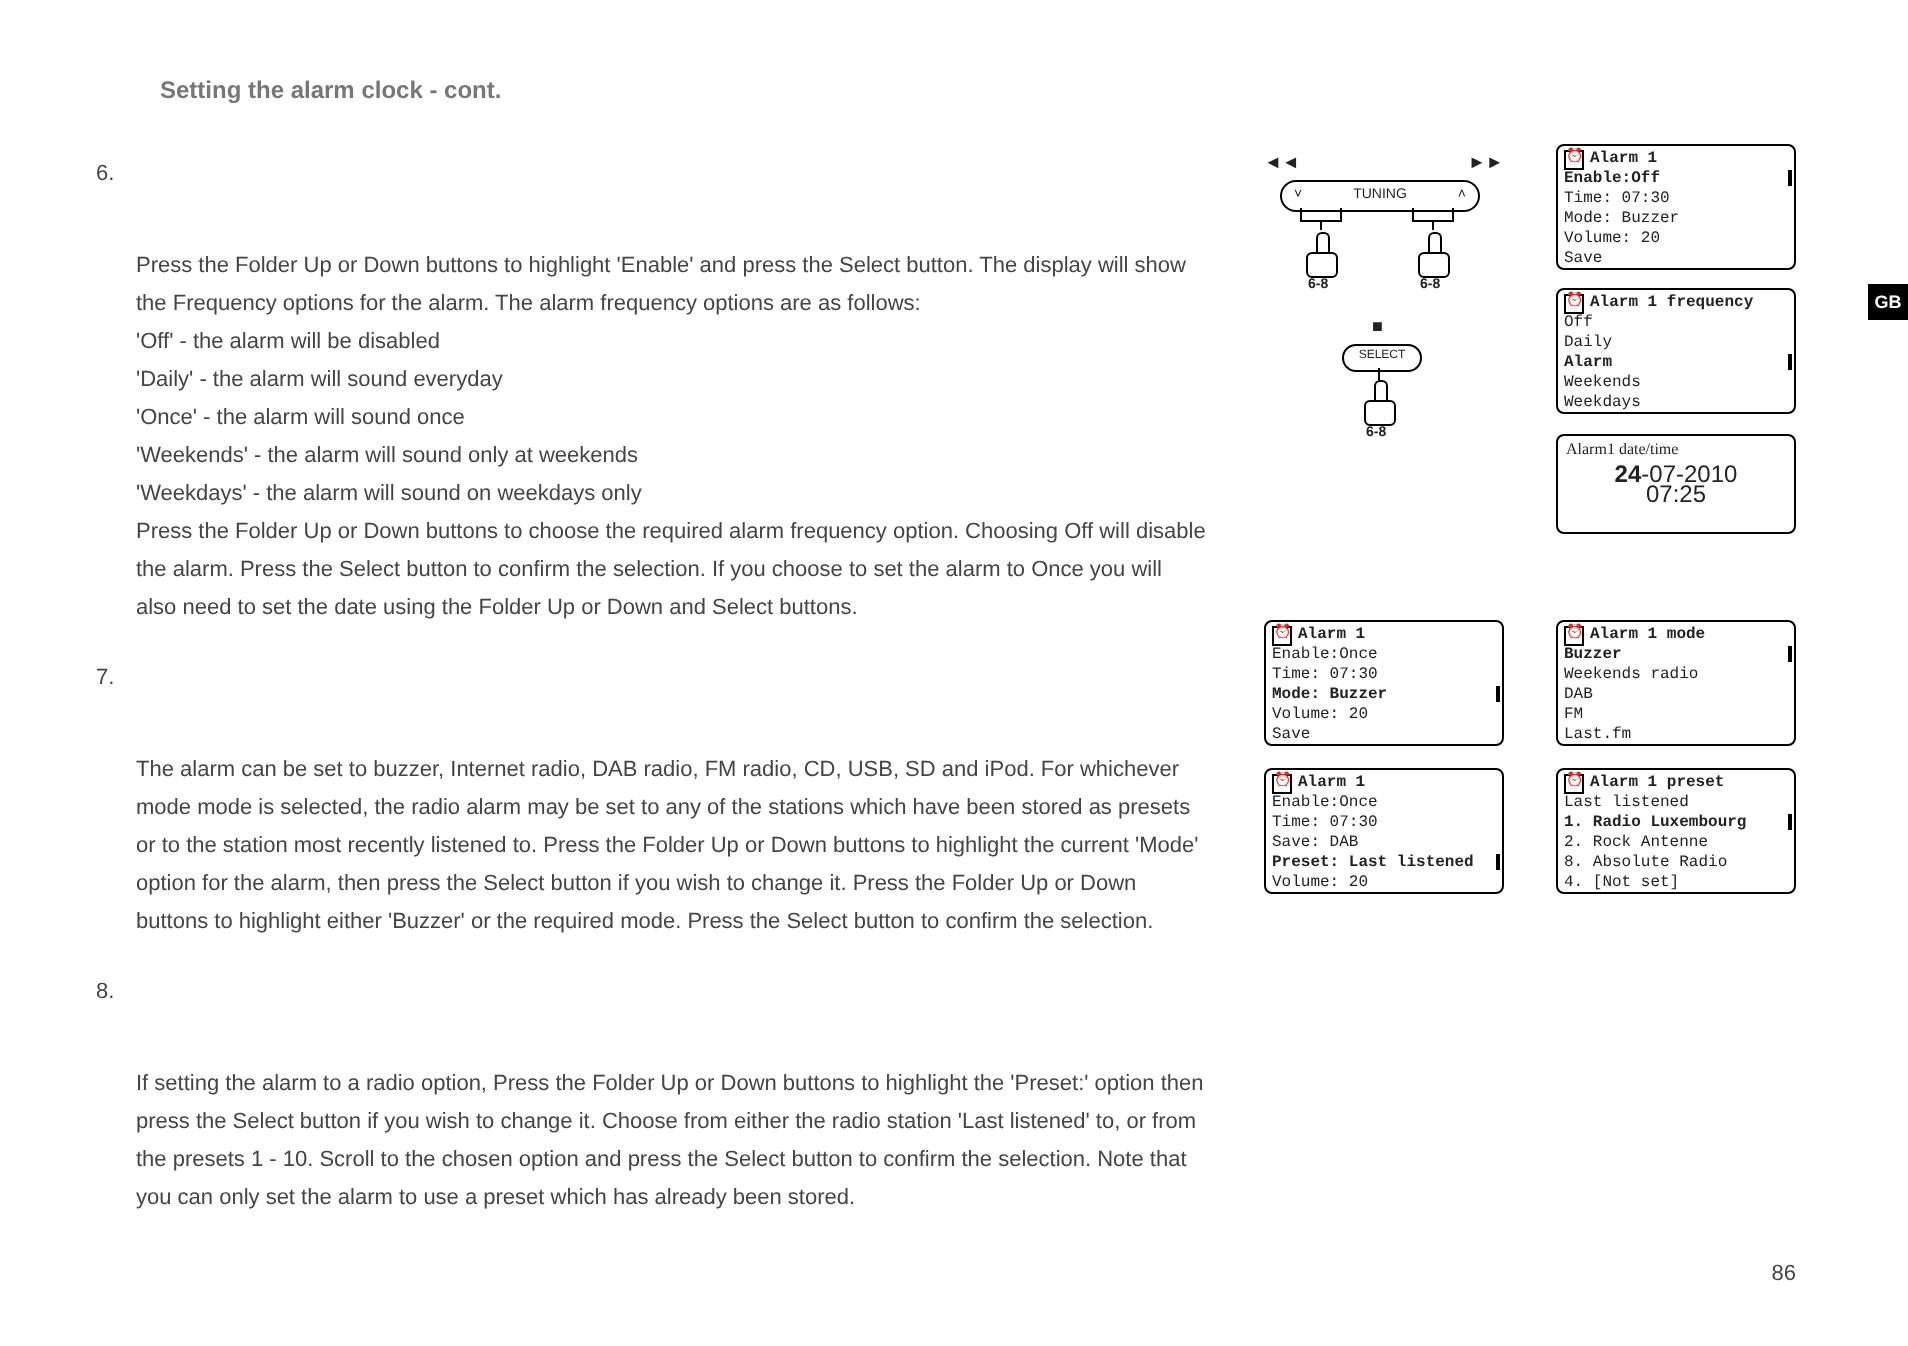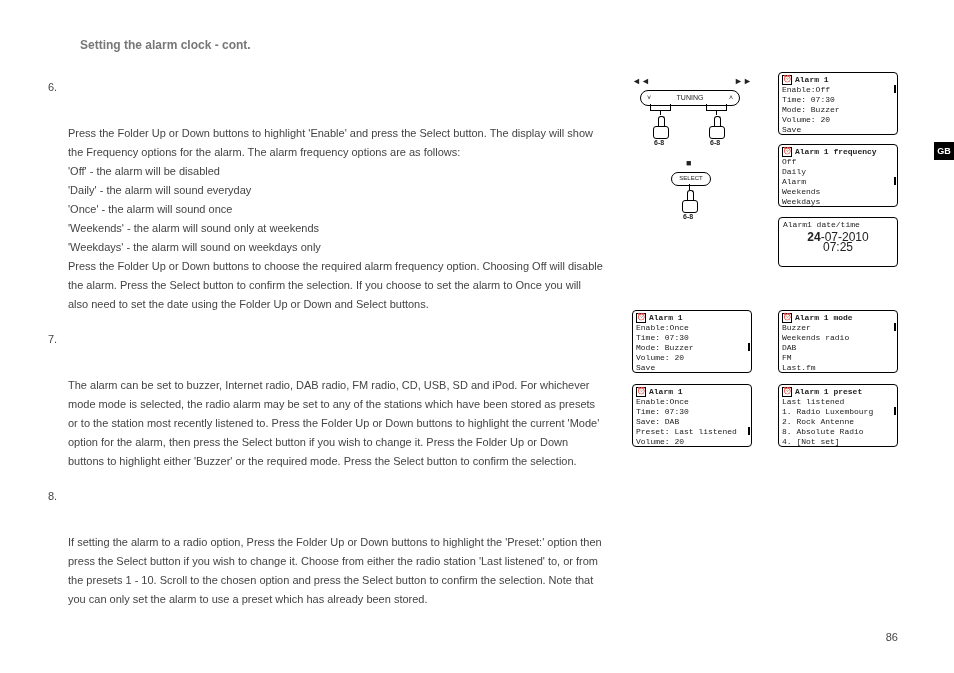--- a/index.html
+++ b/index.html
@@ -93,21 +93,21 @@
     white-space: nowrap;
   }
   .bell {
     display:inline-block;
     width:8px; height:8px;
     border:1px solid #000;
     font-size:7px;
     line-height:7px;
     text-align:center;
   }
-  .hl { font-weight: normal; }
+  .hl { font-weight: bold; }
   .scroll-mark {
     position:absolute;
     right:1px;
     width:2px;
     height:8px;
     background:#000;
   }
   
   .diagram {
     position: absolute;
@@ -240,21 +240,21 @@
         </div>
       <div>Off</div>
       <div>Daily</div>
       <div class="hl">Alarm</div>
       <div>Weekends</div>
       <div>Weekdays</div>
       <div class="scroll-mark" style="top:32px;"></div>
     </div>
 
     <div class="screen-box" style="left:152px; top:145px; width:120px; height:50px; padding:2px 4px;">
-      <div style="font-size:8px;white-space:nowrap;">Alarm1 date/time</div>
+      <div style="font-size:8px;white-space:nowrap;font-family:Liberation Serif, serif;">Alarm1 date/time</div>
       <div class="dt-big" style="margin-top:2px;"><span>24</span><span class="dt-small">-07-2010</span></div>
       <div class="dt-small">07:25</div>
     </div>
 
     <div class="screen-box" style="left:6px; top:238px; width:120px; height:63px;">
       <div class="screen-title">
           <span class="bell">⏰</span>
           <span>Alarm 1</span>
         </div>
       <div>Enable:Once</div>

